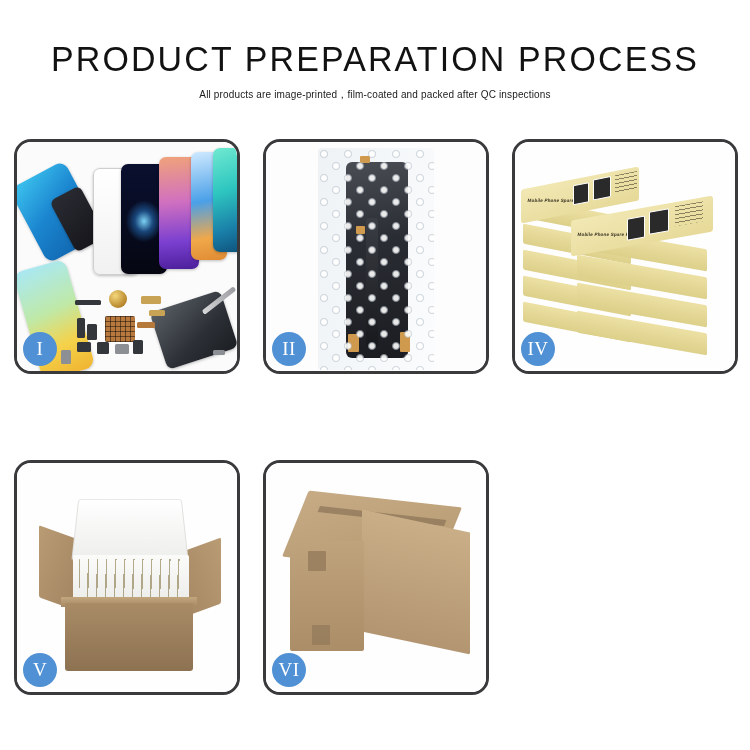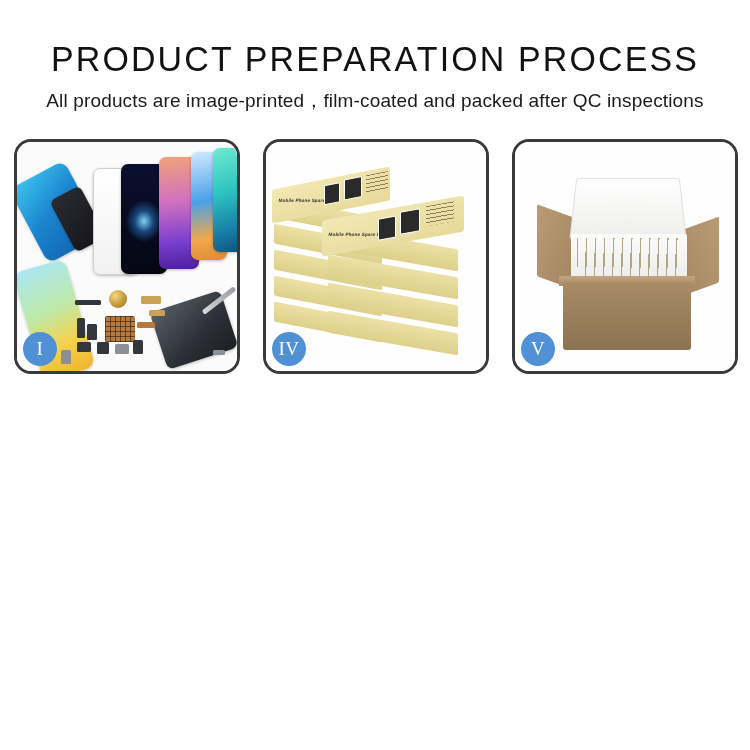--- a/index.html
+++ b/index.html
@@ -31,21 +31,21 @@
     letter-spacing: 2.2px;
     line-height: 1.0;
     color: #121212;
     font-family: "Liberation Sans Narrow", "Liberation Sans", sans-serif;
     transform: scaleX(0.97);
     white-space: nowrap;
   }
   .page-subtitle {
     margin: 0;
     padding-top: 12px;
-    font-size: 19px;
+    font-size: 10px;
     font-weight: 400;
     letter-spacing: 0.15px;
     color: #1b1b1b;
     white-space: nowrap;
   }
 
   
   .grid {
     position: absolute;
     left: 14px;
@@ -380,20 +380,35 @@
       <div class="chip" style="left:98px; top:202px; width:14px; height:10px;"></div>
       <div class="chip dark" style="left:116px; top:198px; width:10px; height:14px;"></div>
       <div class="chip" style="left:44px; top:208px; width:10px; height:14px;"></div>
       <div class="tool" style="left:182px; top:156px;"></div>
       <div class="chip" style="left:196px; top:208px; width:12px; height:5px;"></div>
 
       <div class="badge">I</div>
     </div>
   </div>
 
+  <div class="panel">
+    <div class="panel-photo">
+      <div class="p2-bg"></div>
+      <div class="bag">
+        <div class="lcd"></div>
+        <div class="lcd-flex"></div>
+        <div class="tape" style="left:42px; top:8px; width:10px; height:7px;"></div>
+        <div class="tape" style="left:38px; top:78px; width:9px; height:8px;"></div>
+        <div class="tape" style="left:30px; top:186px; width:11px; height:18px;"></div>
+        <div class="tape" style="left:82px; top:184px; width:10px; height:20px;"></div>
+        <div class="bag-bubbles"></div>
+      </div>
+      <div class="badge">II</div>
+    </div>
+  </div>
 
 
   <div class="panel">
     <div class="panel-photo">
       <div class="p4-bg"></div>
 
       <div class="stackbox" style="left:8px; top:66px; width:108px; height:20px; transform:skewY(11deg);"></div>
       <div class="stackbox" style="left:8px; top:92px; width:108px; height:20px; transform:skewY(11deg);"></div>
       <div class="stackbox" style="left:8px; top:118px; width:108px; height:20px; transform:skewY(11deg);"></div>
       <div class="stackbox" style="left:8px; top:144px; width:108px; height:20px; transform:skewY(11deg);"></div>
@@ -429,14 +444,26 @@
       <div class="v-flapR"></div>
       <div class="v-foam-lid"></div>
       <div class="v-foam-box"></div>
       <div class="v-inner"></div>
       <div class="v-rim"></div>
       <div class="v-front"></div>
       <div class="badge">V</div>
     </div>
   </div>
 
+  <div class="panel">
+    <div class="panel-photo">
+      <div class="p6-bg"></div>
+      <div class="c-top"></div>
+      <div class="c-seam"></div>
+      <div class="c-right"></div>
+      <div class="c-left"></div>
+      <div class="c-tape" style="left:42px; top:88px;"></div>
+      <div class="c-tape" style="left:46px; top:162px;"></div>
+      <div class="badge">VI</div>
+    </div>
+  </div>
 
 </div>
 
 </body></html>

